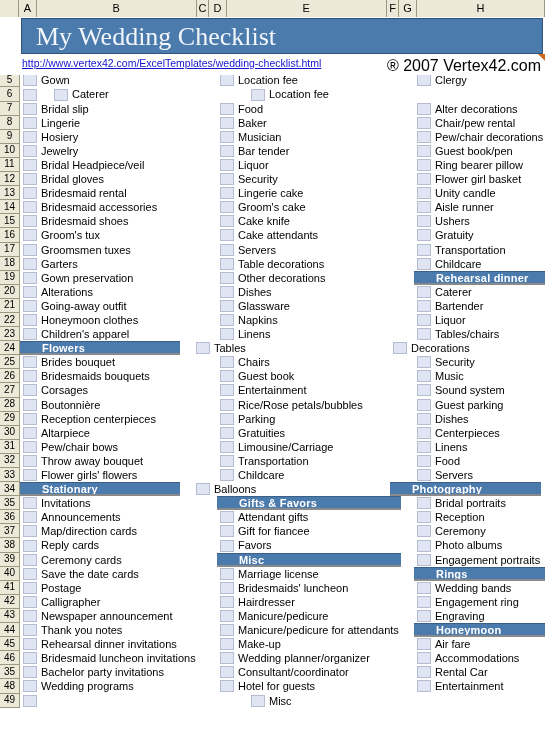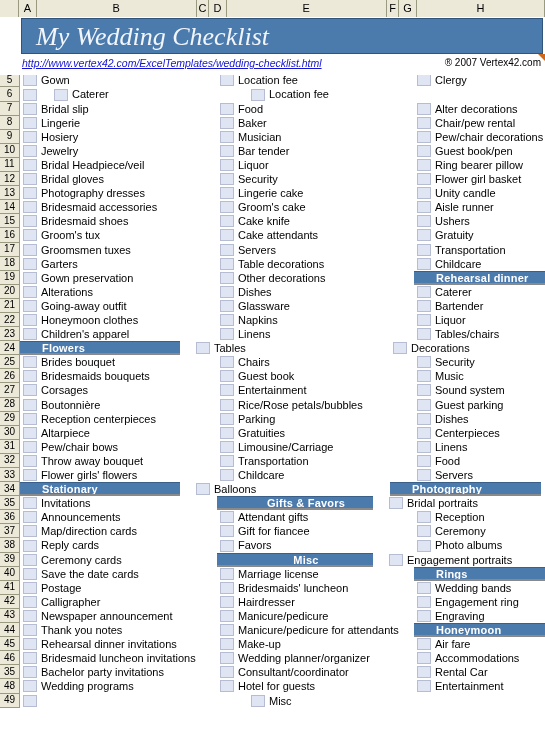--- a/index.html
+++ b/index.html
@@ -85,53 +85,52 @@
     line-height:13px;
     padding-left:22px;
     border-bottom:2px solid #8a8a8a;
     border-top:1px solid #3a5f88;
     box-sizing:border-box;
     height:14px;
     letter-spacing:.2px;
     overflow:hidden;
   }
   .sect-wide-b{width:160px;}
-  .sect-wide-e{width:156px;text-align:center;}
+  .sect-wide-e{width:184px;}
   .sect-wide-h{width:151px;}
 
   
   .banner{
     position:absolute;left:21px;top:1px;
     width:522px;height:36px;
     background:#4b7aad;
     border:1px solid #31547c;
     box-sizing:border-box;
   }
   .banner-text{
     font-family:"Liberation Serif","DejaVu Serif",serif;
-    font-style:italic;
     font-size:26px;
     color:#f2f6fb;
     line-height:36px;
     padding-left:14px;
     white-space:nowrap;
   }
   .url-row{
-    position:absolute;left:22px;top:40px;height:13px;font-style:italic;
+    position:absolute;left:22px;top:40px;height:13px;
   }
   .url-link{
     font-size:10.5px;
     color:#1414cf;
     text-decoration:underline;
     white-space:nowrap;
     cursor:pointer;
   }
   .copyright{
     position:absolute;right:4px;top:40px;
-    font-size:10px;color:#000;white-space:nowrap;text-align:right;
+    font-size:16px;color:#000;white-space:nowrap;text-align:right;
   }
   .corner-tri{
     position:absolute;right:0px;top:37px;
     width:0;height:0;
     border-left:7px solid transparent;
     border-top:7px solid #d06a1a;
   }
   .overlay{position:absolute;left:0;top:0;width:545px;height:58px;background:#fff;}
 </style>
 </head>
@@ -350,21 +349,21 @@
           </div>
           <div class="cell cH item">Flower girl basket</div>
         </div>
       </div>
       <div class="row">
         <div class="rowhead">13</div>
         <div class="cells">
           <div class="cell cA chk-wrap">
             <div class="chk"></div>
           </div>
-          <div class="cell cB item">Photography dresses</div>
+          <div class="cell cB item">Bridesmaid rental</div>
           <div class="cell cC"></div>
           <div class="cell cD chk-wrap">
             <div class="chk"></div>
           </div>
           <div class="cell cE item">Lingerie cake</div>
           <div class="cell cF"></div>
           <div class="cell cG chk-wrap">
             <div class="chk"></div>
           </div>
           <div class="cell cH item">Unity candle</div>

